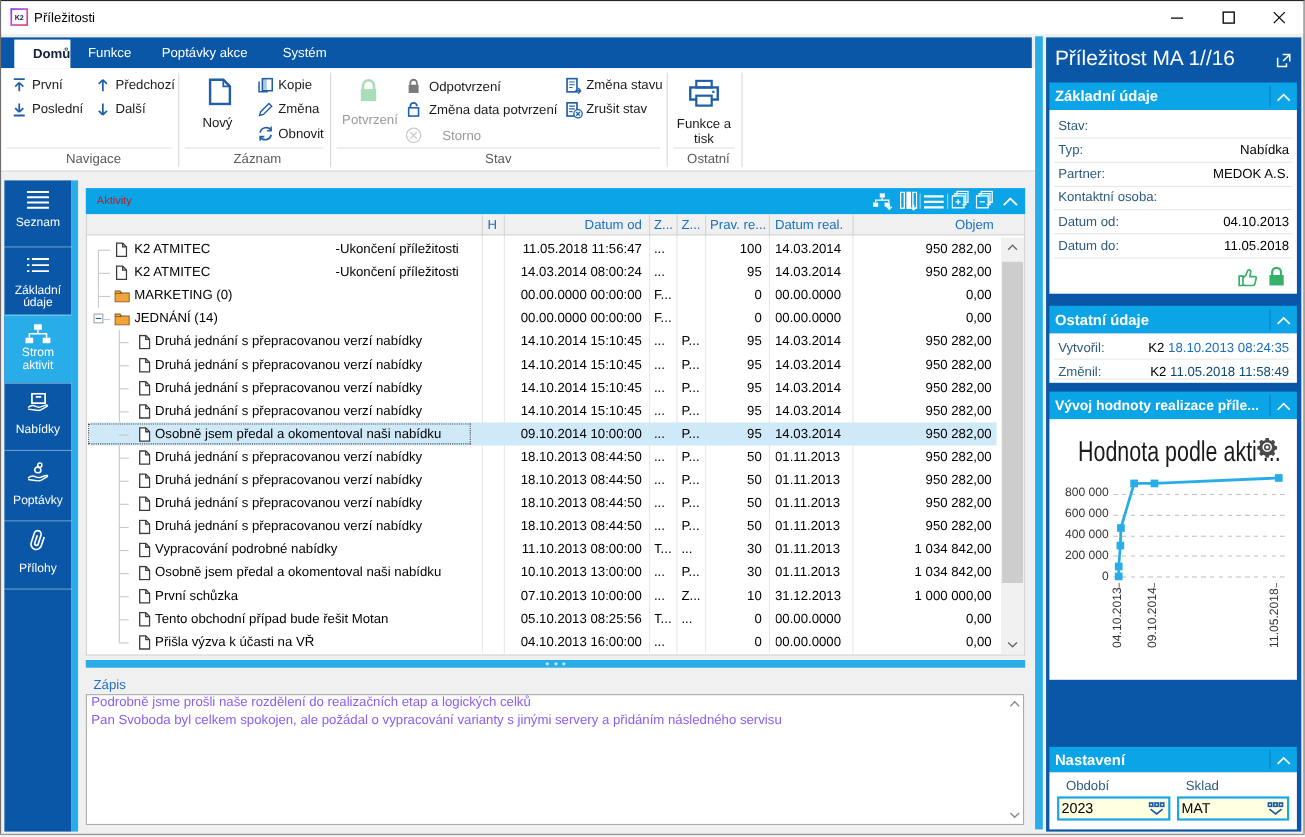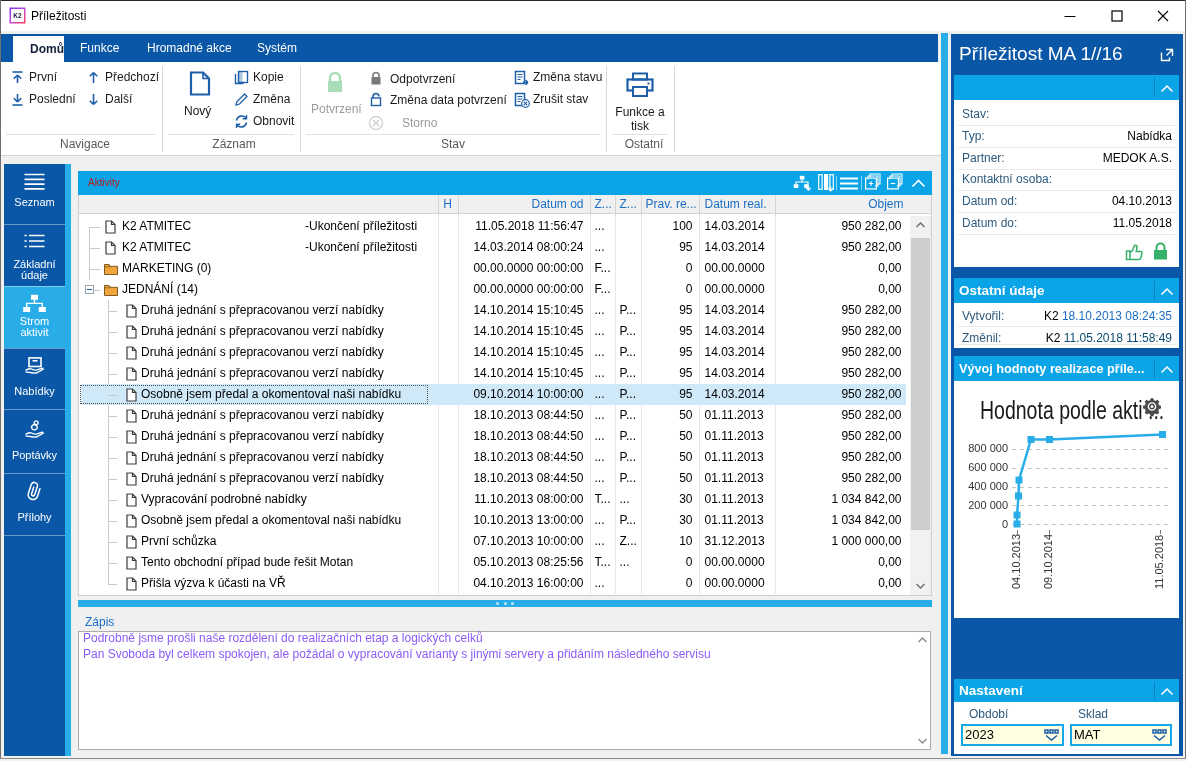--- a/index.html
+++ b/index.html
@@ -36,21 +36,21 @@
       <rect x="2" y="2" width="10" height="10" fill="none" stroke="#000" stroke-width="1.2"></rect>
     </svg>
 <svg class="abs" style="left:1156px;top:9px" width="14" height="14" viewBox="0 0 14 14">
       <path d="M2 2 L12 12 M12 2 L2 12" stroke="#000" stroke-width="1.1"></path>
     </svg>
 
 <div class="abs" style="left:0;top:34px;width:938px;height:28px;background:#0a57a7"></div>
 <div class="abs" style="left:13px;top:36px;width:51px;height:26px;background:#fff"></div>
 <div class="abs" style="left:13px;top:36px;width:51px;height:26px;font-size:12px;font-weight:bold;color:#14213d;text-align:right;line-height:26px">Domů</div>
 <div class="abs" style="left:80px;top:34px;height:28px;font-size:12px;color:#fff;line-height:28px">Funkce</div>
-<div class="abs" style="left:147px;top:34px;height:28px;font-size:12px;color:#fff;line-height:28px">Hromadné akce</div>
+<div class="abs" style="left:147px;top:34px;height:28px;font-size:12px;color:#fff;line-height:28px">Poptávky akce</div>
 <div class="abs" style="left:257px;top:34px;height:28px;font-size:12px;color:#fff;line-height:28px">Systém</div>
 
 <div class="abs" style="left:0;top:62px;width:941px;height:94px;background:#fff;border-bottom:1px solid #d4d4d4"></div>
 <div class="abs" style="left:162px;top:66px;width:1px;height:86px;background:#d9d9d9"></div>
 <div class="abs" style="left:300px;top:66px;width:1px;height:86px;background:#d9d9d9"></div>
 <div class="abs" style="left:606px;top:66px;width:1px;height:86px;background:#d9d9d9"></div>
 <div class="abs" style="left:674px;top:66px;width:1px;height:86px;background:#d9d9d9"></div>
 <div class="abs" style="left:6px;top:134px;width:150px;height:1px;background:#e2e2e2"></div>
 <div class="abs" style="left:168px;top:134px;width:126px;height:1px;background:#e2e2e2"></div>
 <div class="abs" style="left:306px;top:134px;width:294px;height:1px;background:#e2e2e2"></div>
@@ -489,20 +489,21 @@
 
 <div class="abs" style="left:941px;top:33px;width:7px;height:721px;background:#29ade8"></div>
 
 <div class="abs" style="left:951px;top:34px;width:232px;height:722px;background:#0a57a7"></div>
 <div class="abs" style="left:959px;top:43px;font-size:19px;color:#fff">Příležitost MA 1//16</div>
 <svg class="abs" style="left:1160px;top:48px" width="14" height="14" viewBox="0 0 14 14">
       <path d="M1.5 4.5 v8 h8 v-3" fill="none" stroke="#fff" stroke-width="1.4"></path>
       <path d="M6 1.5 h6.5 v6.5 M12.5 1.5 L6.5 7.5" fill="none" stroke="#fff" stroke-width="1.4"></path>
     </svg>
 <div class="abs" style="left:954px;top:75px;width:225px;height:25px;background:#0ba4e6"></div>
+    <div class="abs" style="left:959px;top:75px;height:25px;line-height:25px;font-size:13.5px;font-weight:bold;color:#fff;white-space:nowrap;overflow:hidden;width:195px">Základní údaje</div>
     <div class="abs" style="left:1154px;top:78px;width:1px;height:19px;background:rgba(0,60,120,0.35)"></div>
     <svg class="abs" style="left:1160px;top:83.5px" width="14" height="9" viewBox="0 0 14 9">
       <path d="M1.5 7.5 L7 2 L12.5 7.5" fill="none" stroke="#fff" stroke-width="1.5"></path>
     </svg>
 <div class="abs" style="left:954px;top:100px;width:225px;height:167px;background:#fff"></div>
 <div class="rprow" style="left:962px;top:103px;height:22px;line-height:22px;color:#2d5a7d">Stav:</div>
 <div class="abs" style="left:958px;top:125px;width:217px;height:1px;background:#e8e8e8"></div>
 <div class="rprow" style="left:962px;top:125px;height:22px;line-height:22px;color:#2d5a7d">Typ:</div>
 <div class="rprow" style="left:962px;top:125px;height:22px;line-height:22px;color:#000;width:210px;text-align:right">Nabídka</div>
 <div class="abs" style="left:958px;top:147px;width:217px;height:1px;background:#e8e8e8"></div>

